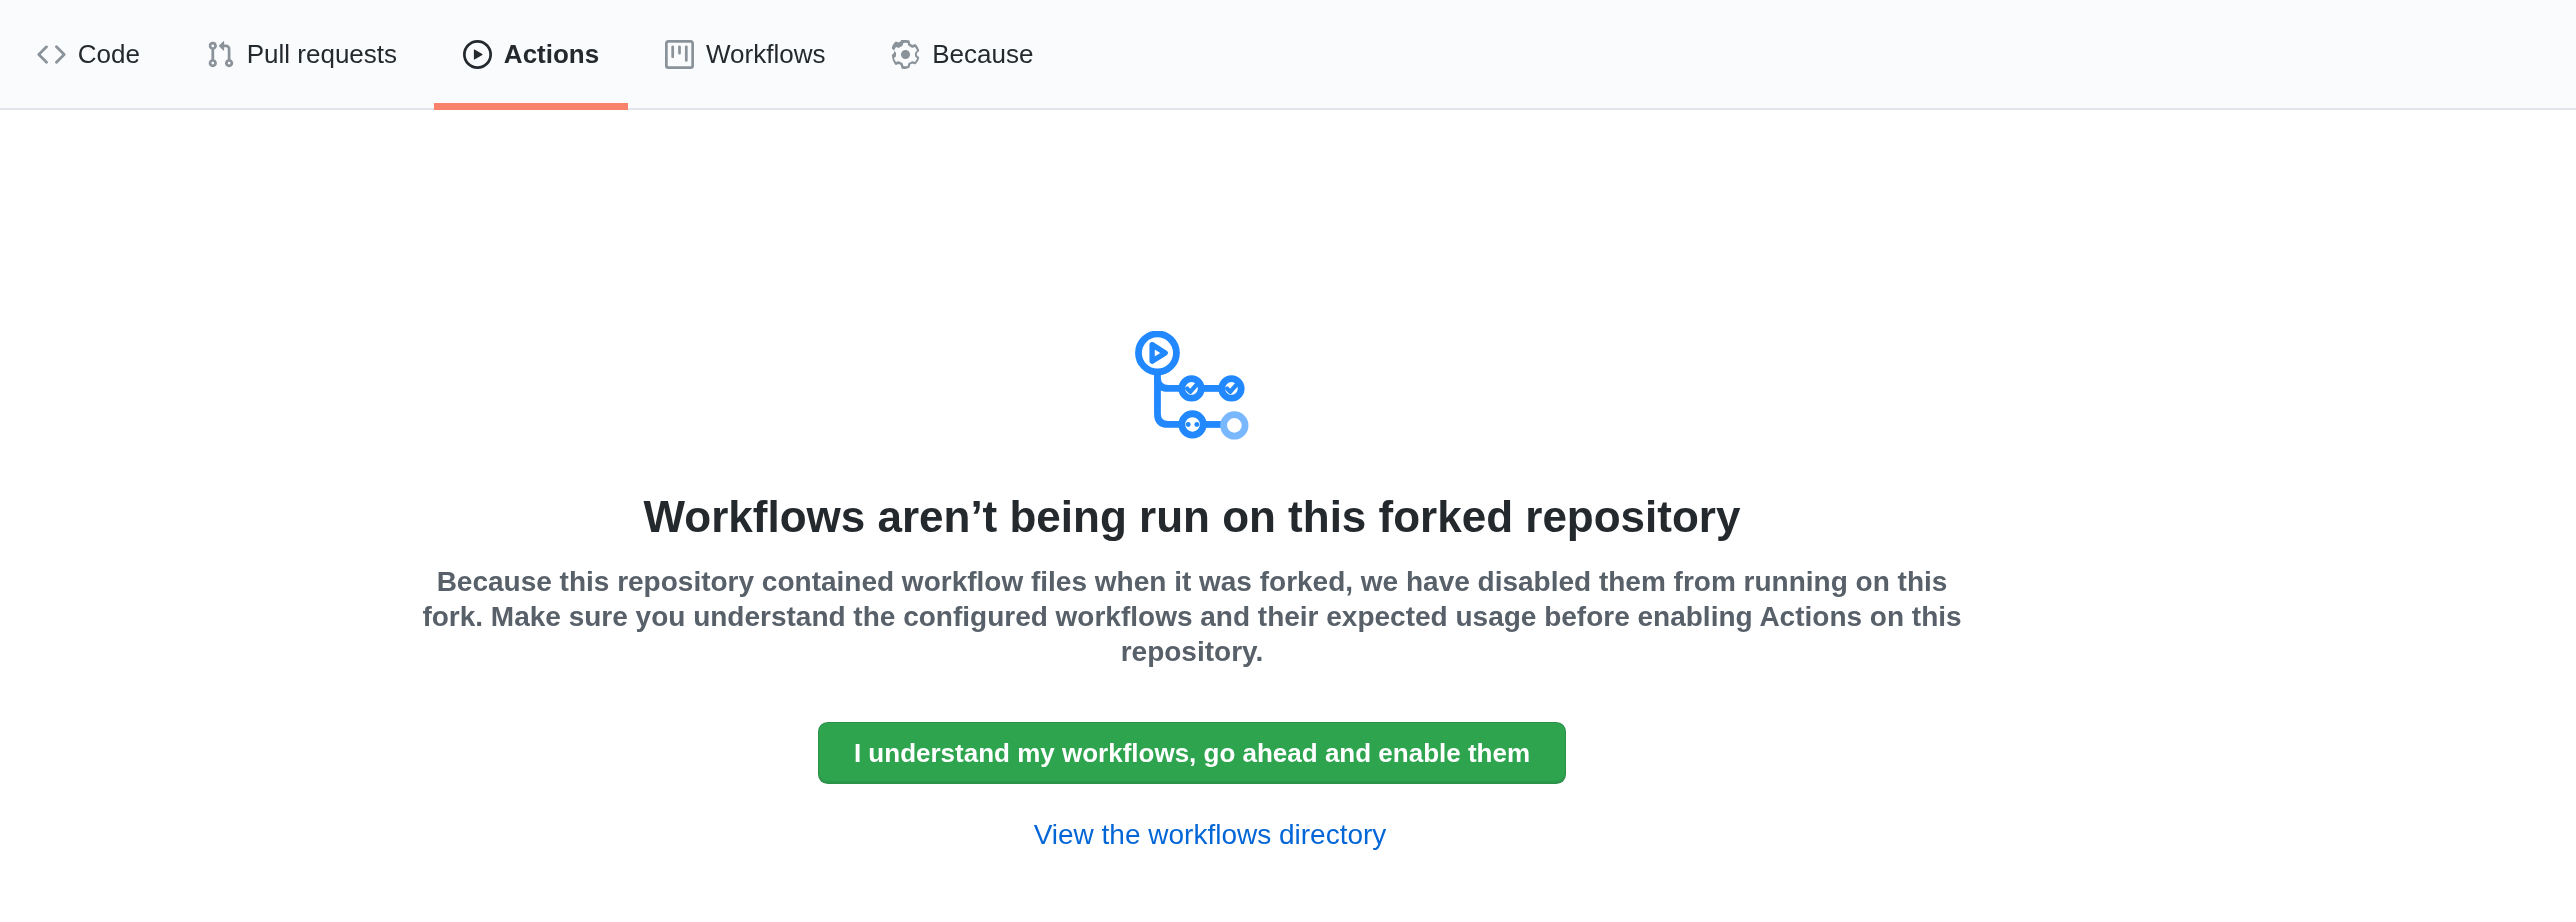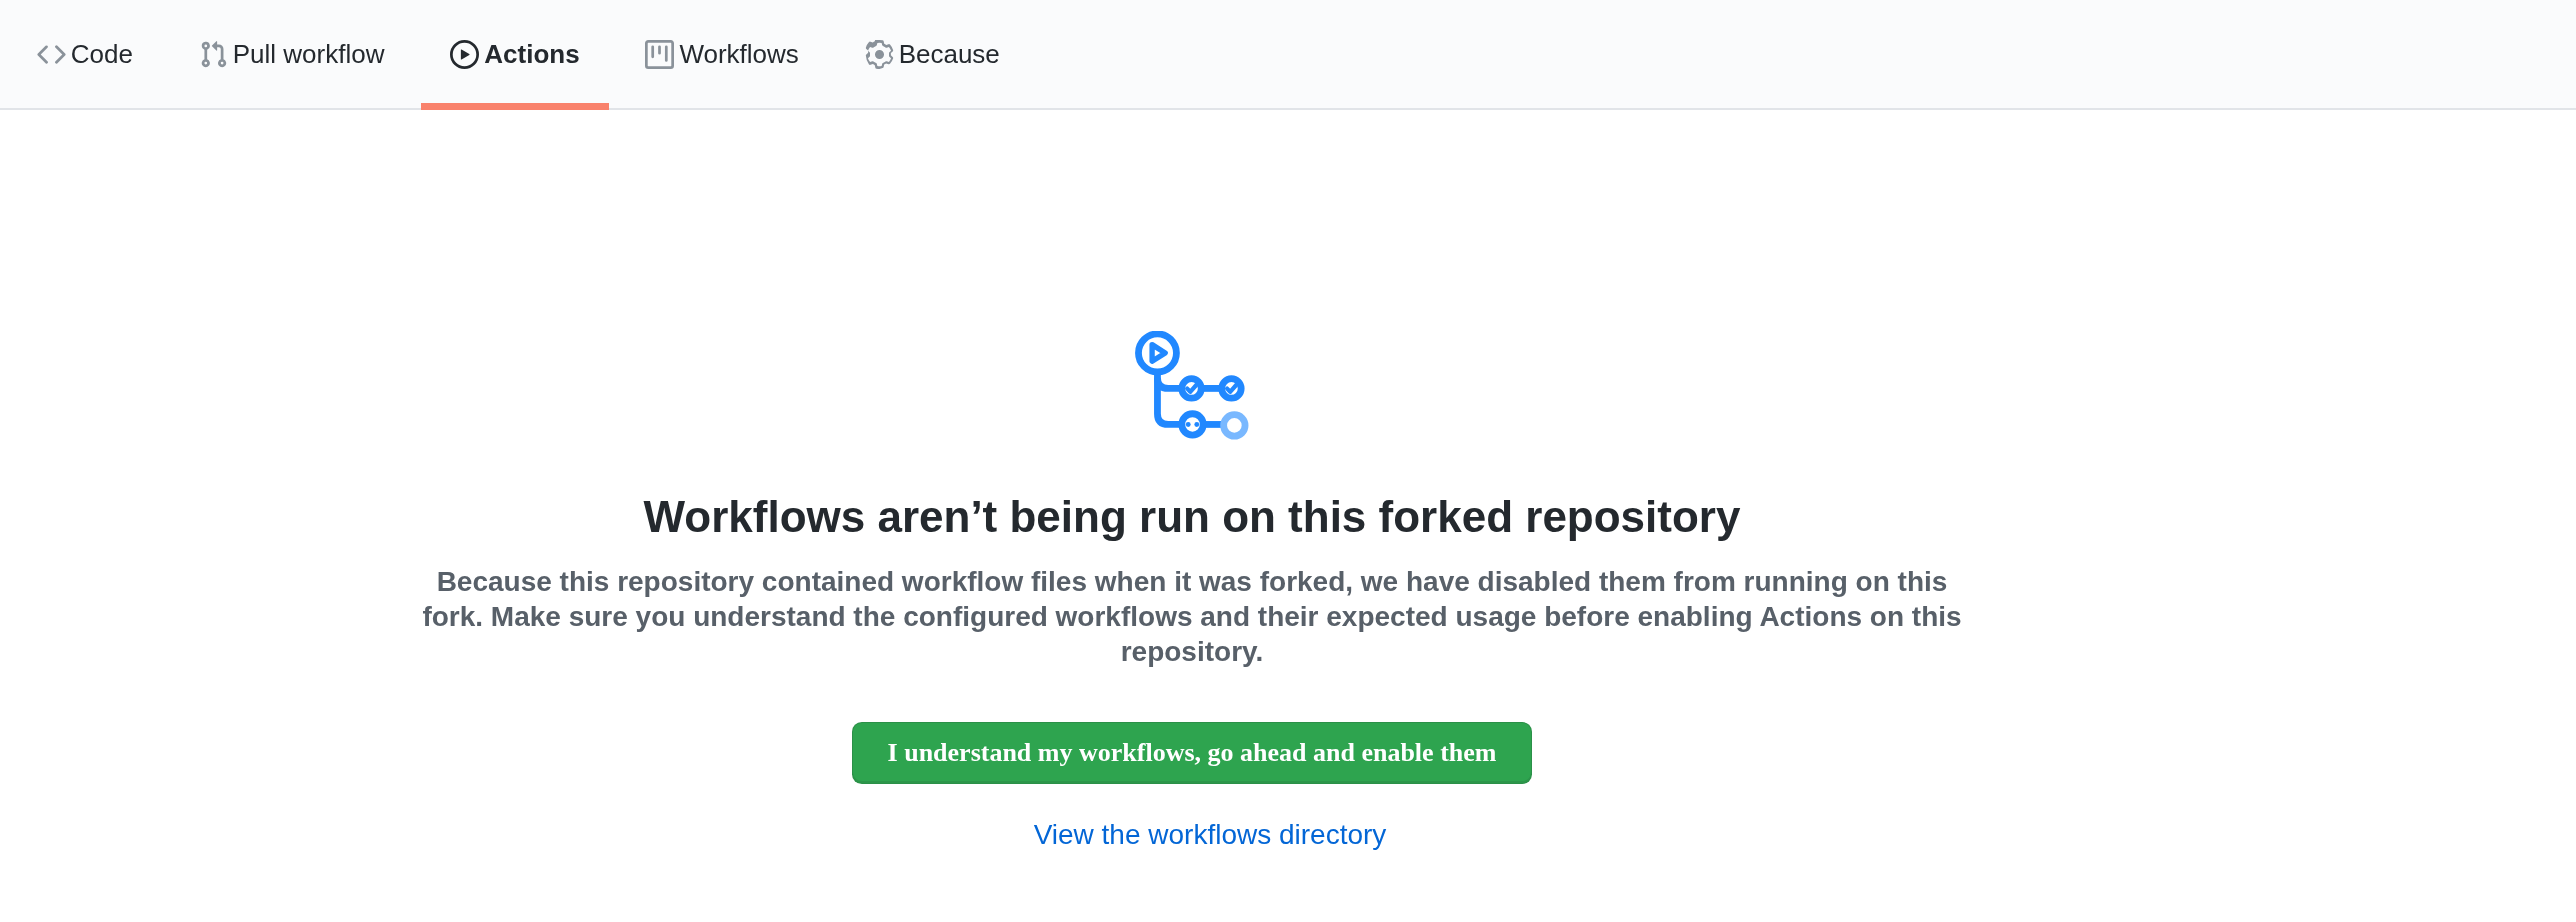--- a/index.html
+++ b/index.html
@@ -20,21 +20,21 @@
     -webkit-font-smoothing:antialiased;}
   
   .reponav{
     width:100%;height:110px;
     background:var(--nav-background);
     border-bottom:2px solid var(--nav-border);
     display:flex;align-items:stretch;
     padding-left:7.8px;gap:7.8px;
   }
   .reponav-tab{
-    display:flex;align-items:center;gap:5px;
+    display:flex;align-items:center;gap:12px;
     padding:0 29px;
     font-size:26px;color:var(--heading-text);
     text-decoration:none;cursor:pointer;
     position:relative;white-space:nowrap;
   }
   .reponav-tab .tab-icon{width:29px;height:29px;fill:var(--icon-gray);flex:none;display:block;}
   .reponav-tab.active{font-weight:700;}
   .reponav-tab.active .tab-icon{fill:var(--heading-text);}
   .reponav-tab.active::after{
     content:"";position:absolute;left:0;right:0;bottom:-2px;height:6.8px;
@@ -65,21 +65,21 @@
   .enable-button{
     margin-top:53px;
     display:inline-block;
     height:62px;
     padding:0 35px;
     background:var(--button-green);
     border:1px solid rgba(27,31,35,0.15);
     border-radius:9.8px;
     box-shadow:inset 0 -2px 0 rgba(27,31,35,0.10);
     color:#ffffff;
-    font-family:Liberation Serif, serif;
+    font-family:Liberation Sans, sans-serif;
     font-size:26px;font-weight:700;line-height:60px;
     cursor:pointer;
   }
   .workflows-link{
     display:inline-block;
     margin-top:35px;
     font-size:28px;
     color:var(--link-blue);
     text-decoration:none;
     cursor:pointer;
@@ -95,21 +95,21 @@
     <svg class="tab-icon" viewBox="0 0 16 16" aria-hidden="true">
       <path fill-rule="evenodd" d="M4.72 3.22a.75.75 0 0 1 1.06 1.06L2.06 8l3.72 3.72a.75.75 0 1 1-1.06 1.06L.47 8.53a.75.75 0 0 1 0-1.06l4.25-4.25zm6.56 0a.75.75 0 1 0-1.06 1.06L13.94 8l-3.72 3.72a.75.75 0 1 0 1.06 1.06l4.25-4.25a.75.75 0 0 0 0-1.06l-4.25-4.25z"></path>
     </svg>
     <span>Code</span>
   </a>
 
   <a class="reponav-tab">
     <svg class="tab-icon" viewBox="0 0 16 16" aria-hidden="true">
       <path fill-rule="evenodd" d="M7.177 3.073 9.573.677A.25.25 0 0 1 10 .854V2.5h1A2.5 2.5 0 0 1 13.5 5v5.628a2.251 2.251 0 1 1-1.5 0V5a1 1 0 0 0-1-1h-1v1.646a.25.25 0 0 1-.427.177L7.177 3.427a.25.25 0 0 1 0-.354zM3.75 2.5a.75.75 0 1 0 0 1.5.75.75 0 0 0 0-1.5zm-2.25.75a2.25 2.25 0 1 1 3 2.122v5.256a2.251 2.251 0 1 1-1.5 0V5.372A2.25 2.25 0 0 1 1.5 3.25zM3.75 12a.75.75 0 1 0 0 1.5.75.75 0 0 0 0-1.5zm8.25.75a.75.75 0 1 0 1.5 0 .75.75 0 0 0-1.5 0z"></path>
     </svg>
-    <span>Pull workflow</span>
+    <span>Pull requests</span>
   </a>
 
   <a class="reponav-tab active">
     <svg class="tab-icon" viewBox="0 0 16 16" aria-hidden="true">
       <path fill-rule="evenodd" d="M8 0a8 8 0 1 1 0 16A8 8 0 0 1 8 0zM1.5 8a6.5 6.5 0 1 0 13 0 6.5 6.5 0 0 0-13 0zm4.879-2.773 4.264 2.559a.25.25 0 0 1 0 .428l-4.264 2.559A.25.25 0 0 1 6 10.559V5.442a.25.25 0 0 1 .379-.215z"></path>
     </svg>
     <span>Actions</span>
   </a>
 
   <a class="reponav-tab">

